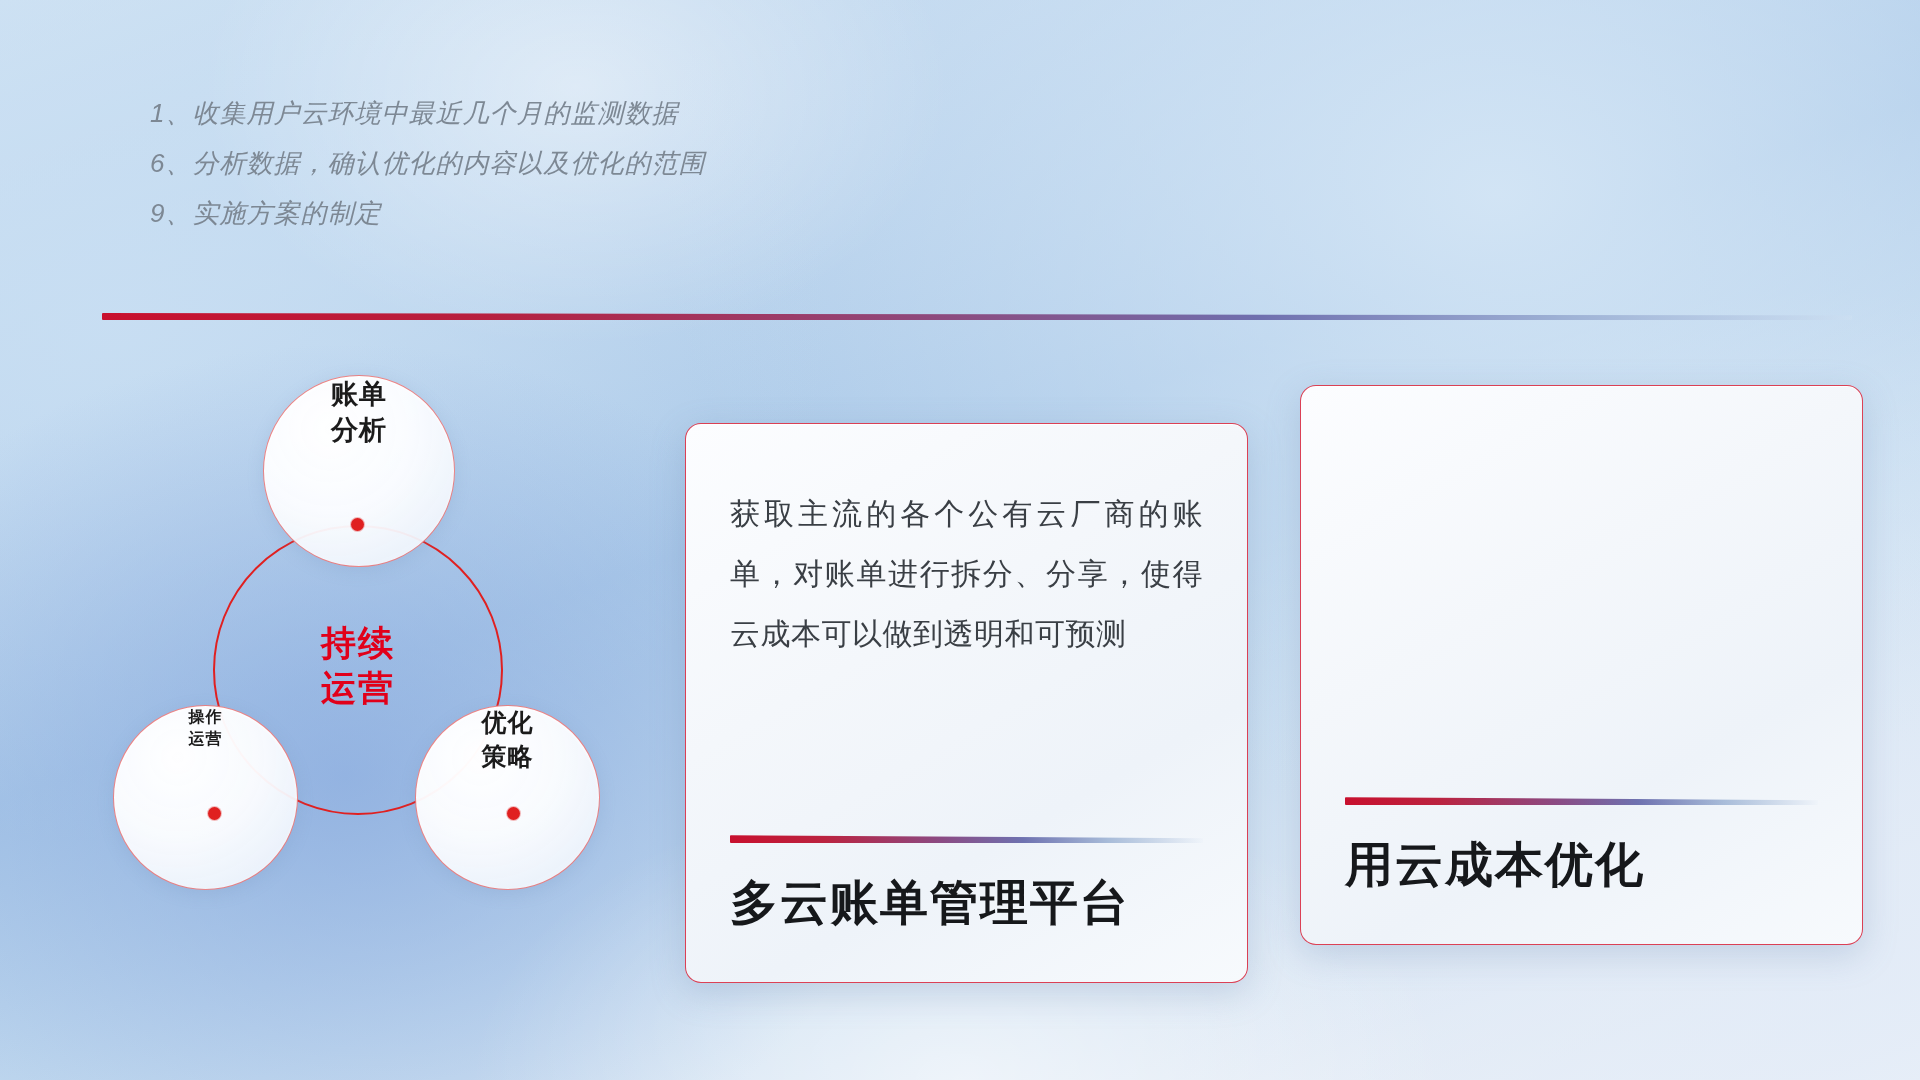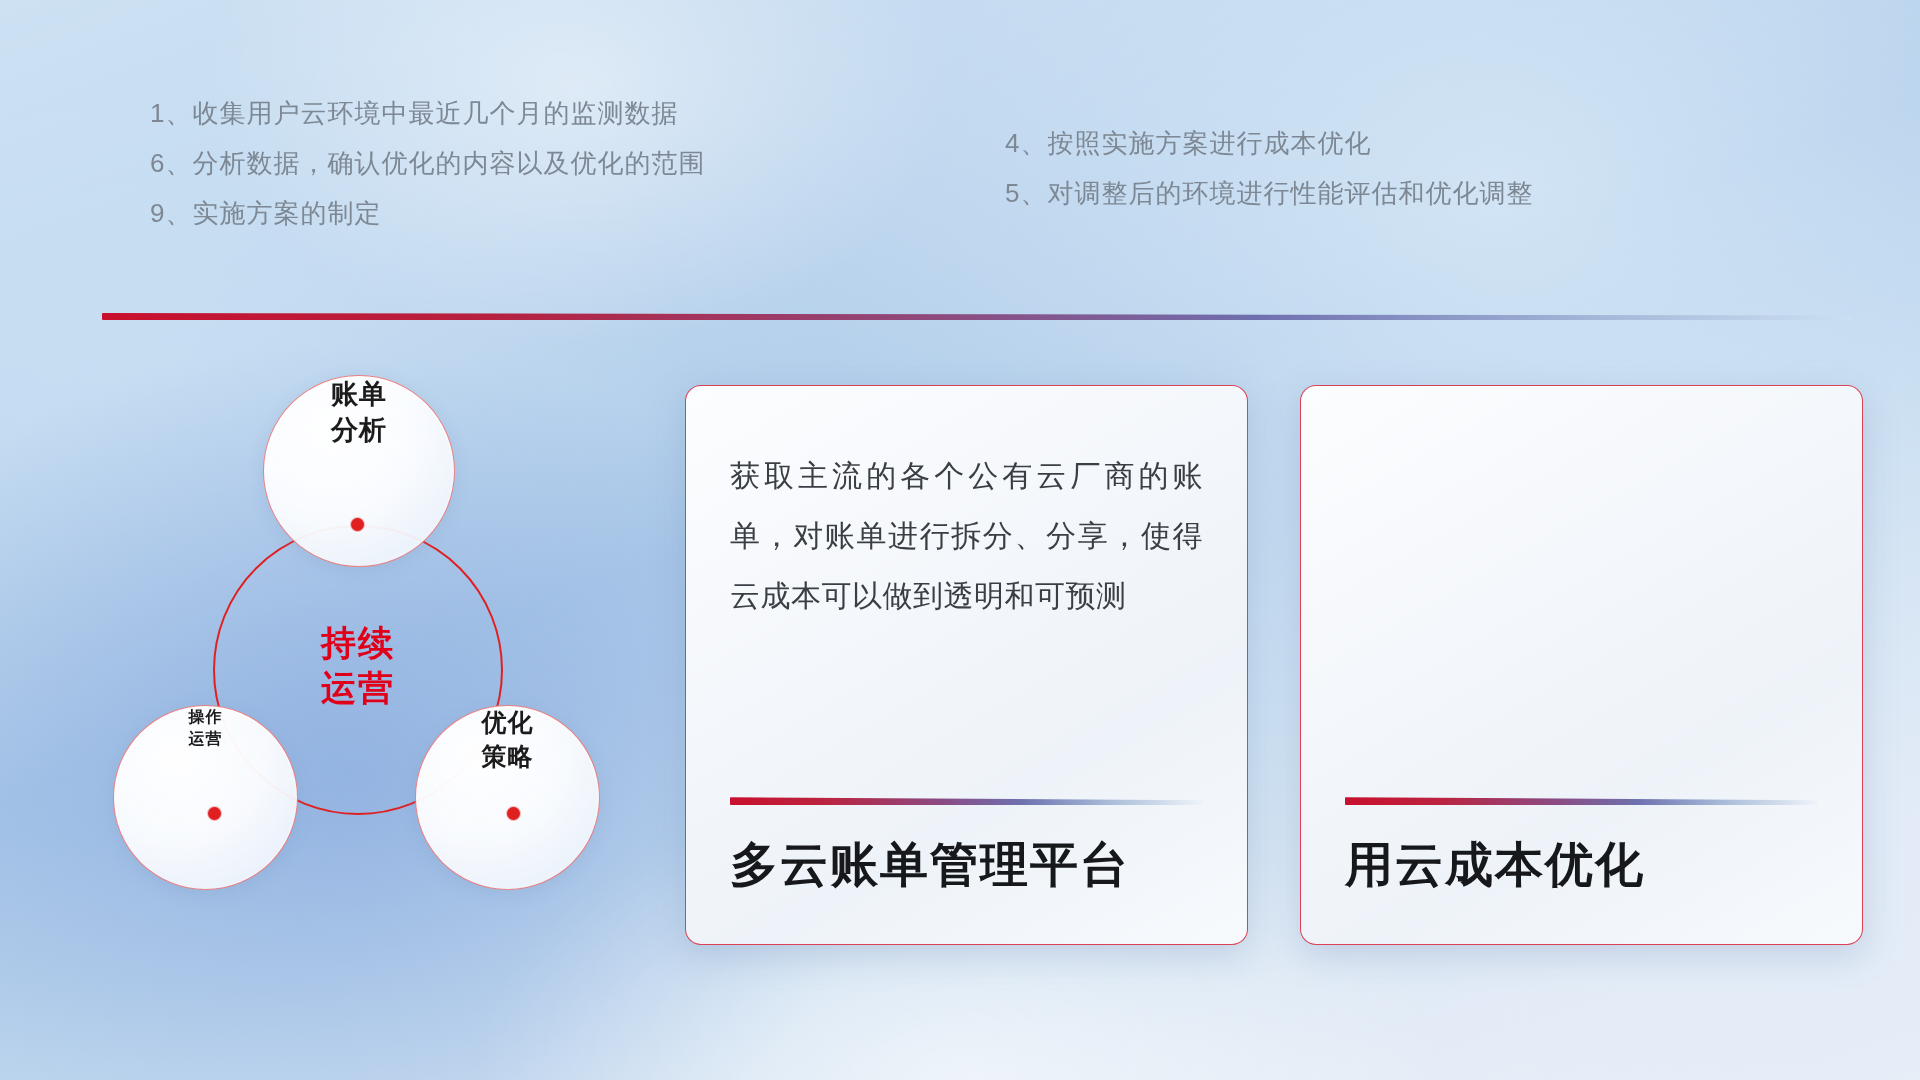--- a/index.html
+++ b/index.html
@@ -32,21 +32,21 @@
 
   
   .bullets {
     position: absolute;
     color: #7d8894;
     font-size: 26px;
     line-height: 1.0;
     letter-spacing: 1px;
     white-space: nowrap;
   }
-  .bullets .line { margin-bottom: 24px; }
+  .bullets .line { margin-bottom: 24px; font-style: italic; }
   .bullets .line:last-child { margin-bottom: 0; }
 
   #bullets-left  { left: 150px; top: 100px; }
   #bullets-right { left: 1005px; top: 130px; }
 
   
   #divider {
     position: absolute;
     left: 102px;
     top: 313px;
@@ -139,21 +139,21 @@
     width: 563px;
     height: 560px;
     border-radius: 16px;
     border: 1.5px solid rgba(214,32,55,0.85);
     background: linear-gradient(150deg, #fcfdff 0%, #f4f7fb 38%, #eef3f9 68%, #f7fafd 100%);
     box-shadow: 0 10px 34px rgba(110,140,180,0.28), inset 0 1px 0 rgba(255,255,255,0.85);
     padding: 60px 44px 0 44px;
     display: flex;
     flex-direction: column;
   }
-  #card-1 { left: 685px; }
+  #card-1 { left: 685px; margin-top: 38px; }
   #card-2 { left: 1300px; }
 
   .card-body {
     color: #3a3f45;
     font-size: 30px;
     line-height: 2.0;
     letter-spacing: 0.5px;
     text-align: justify;
     text-align-last: left;
     flex: 0 0 auto;
@@ -180,24 +180,20 @@
 <body>
 
 <div id="slide">
 
   <div class="bullets" id="bullets-left">
     <div class="line">1、收集用户云环境中最近几个月的监测数据</div>
     <div class="line">6、分析数据，确认优化的内容以及优化的范围</div>
     <div class="line">9、实施方案的制定</div>
   </div>
 
-  <div class="bullets" id="bullets-right">
-    <div class="line">4、按照实施方案进行成本优化</div>
-    <div class="line">5、对调整后的环境进行性能评估和优化调整</div>
-  </div>
 
   <div id="divider"></div>
 
   <div id="diagram">
     <div class="ring" id="ring-main"></div>
 
     <div class="bubble" id="bubble-top">
       <span>账单</span>
       <span>分析</span>
     </div>

